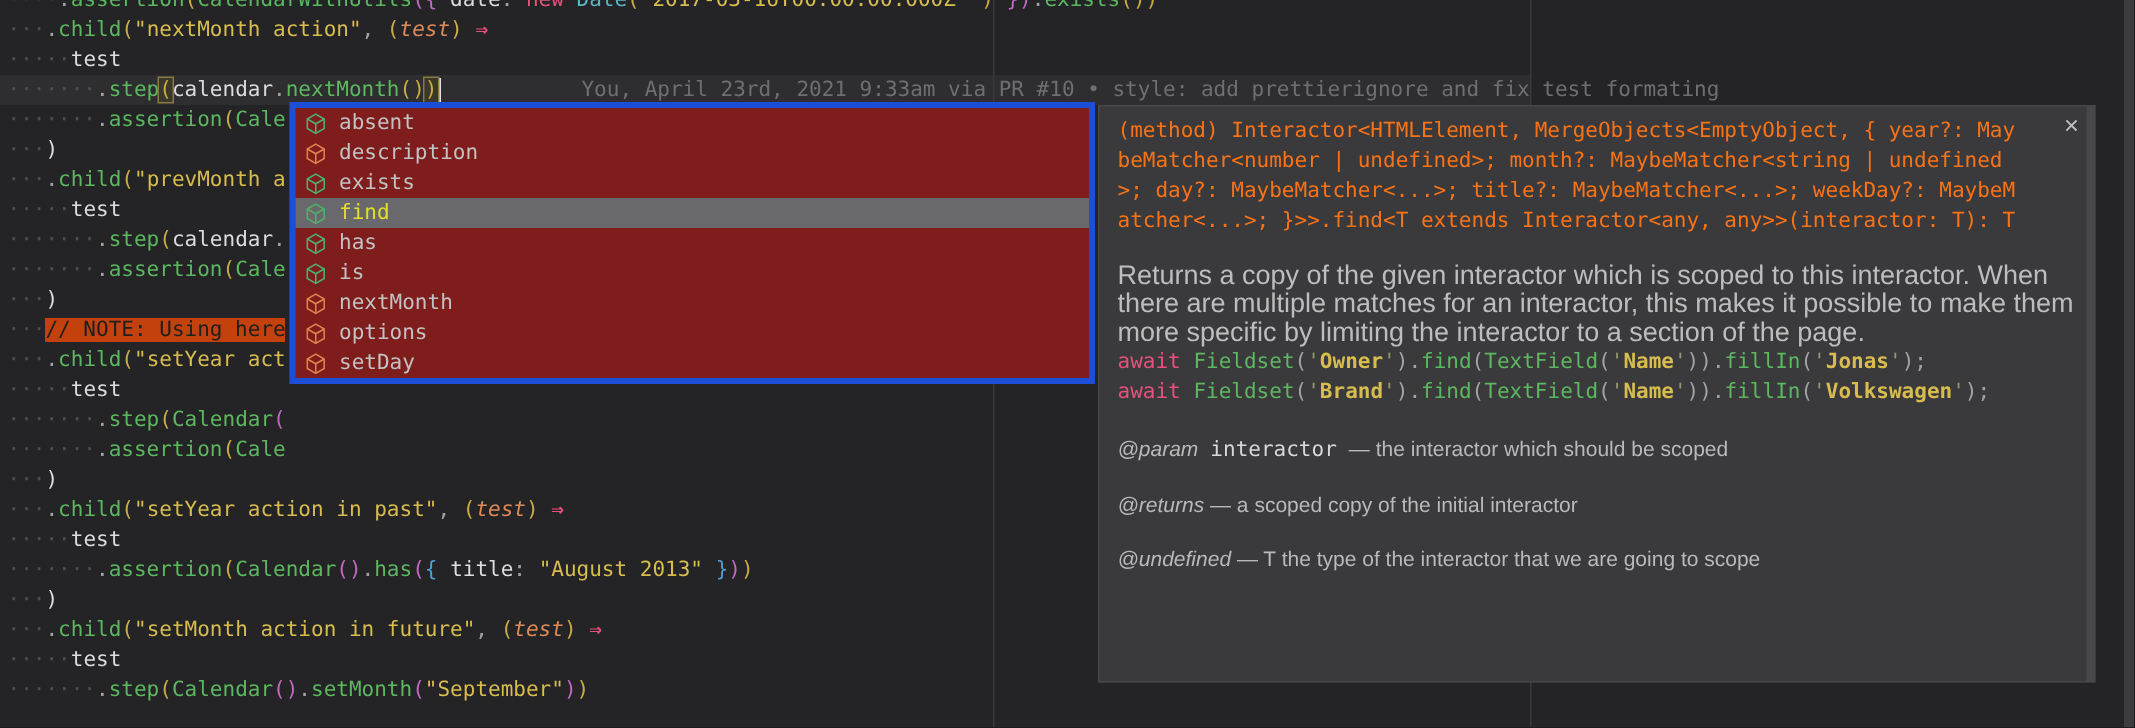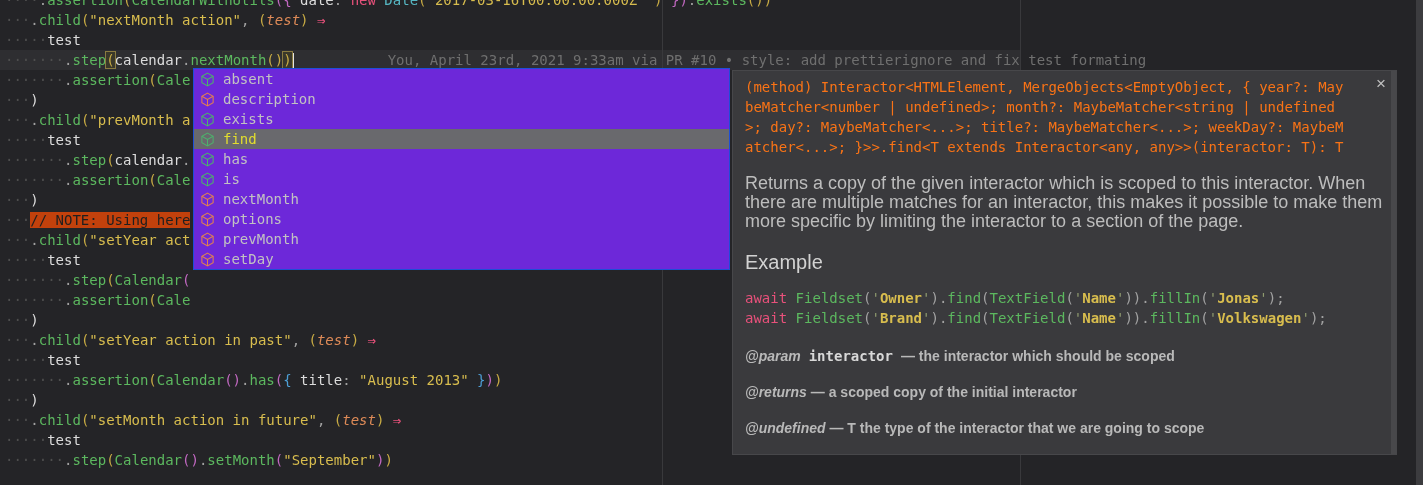--- a/index.html
+++ b/index.html
@@ -26,37 +26,37 @@
   .t-b2{color:#c168c1;}
   .t-b3{color:#4d9fd6;}
   .t-boxed{color:#c8ab44;outline:1px solid #8a7b40;background:#3a382a;}
   .t-cursor{display:inline-block;width:0;border-left:2px solid #e3e3e3;height:17px;vertical-align:middle;}
   .t-notehl{background:#c2410c;color:#1f1f1f;}
   .t-blame{color:#6f6f6f;padding-left:94px;}
   .t-plain{color:#d4d4d4;}
   .t-strb{color:#d8bd4e;font-weight:bold;}
   .t-strq{color:#8f9a6f;}
   
-  .dropdown{position:absolute;left:193px;top:68px;width:537px;background:#6d28d9;
-            border:1px solid #1d4ed8;box-sizing:border-box;z-index:5;}
+  .dropdown{position:absolute;left:193px;top:68px;width:537px;background:#7f1d1d;
+            border:4px solid #1d4ed8;box-sizing:border-box;z-index:5;}
   .dd-item{height:20px;line-height:20px;display:flex;align-items:center;color:#c2c2c2;cursor:pointer;}
   .dd-item.selected{background:#69696d;}
   .dd-item.selected .dd-label{color:#e2de2e;}
   .dd-icon{width:15px;height:15px;margin:0 8px 0 6px;display:inline-flex;flex:none;}
   .dd-icon.green{color:#4fb06b;} .dd-icon.orange{color:#e0824f;}
   .dd-label{white-space:pre;}
   
   .hover{position:absolute;left:732px;top:70px;width:665px;height:385px;background:#3a3a3d;
          border:1px solid #47474a;box-sizing:border-box;padding:6px 12px;color:#bdbdbd;z-index:6;overflow:hidden;}
   .sig{font-family:"DejaVu Sans Mono",monospace;font-size:14px;line-height:20px;color:#f97316;
        white-space:pre-wrap;word-break:break-all;margin:0;width:601px;}
   .desc{font-family:"Liberation Sans",sans-serif;font-size:18px;line-height:19px;margin-top:17px;width:648px;color:#bdbdbd;}
   .exh{font-family:"Liberation Sans",sans-serif;font-size:20px;color:#d2d2d2;margin:20px 0 14px;}
   .excode{font-family:"DejaVu Sans Mono",monospace;font-size:14px;line-height:20px;white-space:pre;}
-  .tags{margin-top:20px;font-family:"Liberation Sans",sans-serif;font-size:14px;font-weight:bold;}
+  .tags{margin-top:20px;font-family:"Liberation Sans",sans-serif;font-size:14px;}
   .tag-row{margin-bottom:20px;}
   .tag-name{font-style:italic;color:#b9b9b9;}
   .tag-code{font-family:"DejaVu Sans Mono",monospace;color:#d8d8d8;padding:0 8px;}
   .tag-text{color:#b9b9b9;}
   .close{position:absolute;top:4px;right:10px;font-size:17px;color:#c0c0c0;cursor:pointer;
          font-family:"Liberation Sans",sans-serif;line-height:1;}
   .hsb{position:absolute;right:0;top:0;bottom:0;width:5px;background:#55555a;opacity:.5;}
   .esb{position:absolute;right:0;top:0;bottom:0;width:7px;background:#3c3c3f;z-index:4;}
 </style>
 </head>
@@ -166,38 +166,28 @@
         </span>
         <span class="dd-label">options</span>
       </div>
       <div class="dd-item">
         <span class="dd-icon orange">
           <svg viewBox="0 0 16 16" width="15" height="15">
             <path d="M8 1.2 14 4.6v6.8L8 14.8 2 11.4V4.6Z" fill="none" stroke="currentColor" stroke-width="1.1"></path>
             <path d="M2 4.6 8 8l6-3.4M8 8v6.8" fill="none" stroke="currentColor" stroke-width="1.1"></path>
           </svg>
         </span>
-        <span class="dd-label">prevMonth</span>
-      </div>
-      <div class="dd-item">
-        <span class="dd-icon orange">
-          <svg viewBox="0 0 16 16" width="15" height="15">
-            <path d="M8 1.2 14 4.6v6.8L8 14.8 2 11.4V4.6Z" fill="none" stroke="currentColor" stroke-width="1.1"></path>
-            <path d="M2 4.6 8 8l6-3.4M8 8v6.8" fill="none" stroke="currentColor" stroke-width="1.1"></path>
-          </svg>
-        </span>
         <span class="dd-label">setDay</span>
       </div>
     </div>
 
   <div class="hover">
     <div class="close">×</div>
     <pre class="sig">(method) Interactor&lt;HTMLElement, MergeObjects&lt;EmptyObject, { year?: MaybeMatcher&lt;number | undefined&gt;; month?: MaybeMatcher&lt;string | undefined&gt;; day?: MaybeMatcher&lt;...&gt;; title?: MaybeMatcher&lt;...&gt;; weekDay?: MaybeMatcher&lt;...&gt;; }&gt;&gt;.find&lt;T extends Interactor&lt;any, any&gt;&gt;(interactor: T): T</pre>
     <div class="desc">Returns a copy of the given interactor which is scoped to this interactor. When there are multiple matches for an interactor, this makes it possible to make them more specific by limiting the interactor to a section of the page.</div>
-    <div class="exh">Example</div>
     <div class="excode"><div><span class="t-pink">await</span><span class="t-plain"> </span><span class="t-fn">Fieldset</span><span class="t-punc">(</span><span class="t-strq">'</span><span class="t-strb">Owner</span><span class="t-strq">'</span><span class="t-punc">).</span><span class="t-fn">find</span><span class="t-punc">(</span><span class="t-fn">TextField</span><span class="t-punc">(</span><span class="t-strq">'</span><span class="t-strb">Name</span><span class="t-strq">'</span><span class="t-punc">)).</span><span class="t-fn">fillIn</span><span class="t-punc">(</span><span class="t-strq">'</span><span class="t-strb">Jonas</span><span class="t-strq">'</span><span class="t-punc">);</span></div><div><span class="t-pink">await</span><span class="t-plain"> </span><span class="t-fn">Fieldset</span><span class="t-punc">(</span><span class="t-strq">'</span><span class="t-strb">Brand</span><span class="t-strq">'</span><span class="t-punc">).</span><span class="t-fn">find</span><span class="t-punc">(</span><span class="t-fn">TextField</span><span class="t-punc">(</span><span class="t-strq">'</span><span class="t-strb">Name</span><span class="t-strq">'</span><span class="t-punc">)).</span><span class="t-fn">fillIn</span><span class="t-punc">(</span><span class="t-strq">'</span><span class="t-strb">Volkswagen</span><span class="t-strq">'</span><span class="t-punc">);</span></div></div>
     <div class="tags">
         <div class="tag-row"><span class="tag-name">@param</span><span class="tag-code">interactor</span><span class="tag-text">— the interactor which should be scoped</span></div>
         <div class="tag-row"><span class="tag-name">@returns</span> <span class="tag-text">— a scoped copy of the initial interactor</span></div>
         <div class="tag-row"><span class="tag-name">@undefined</span> <span class="tag-text">— T the type of the interactor that we are going to scope</span></div>
       </div>
     <div class="hsb"></div>
   </div>
 
   <div class="esb"></div>

